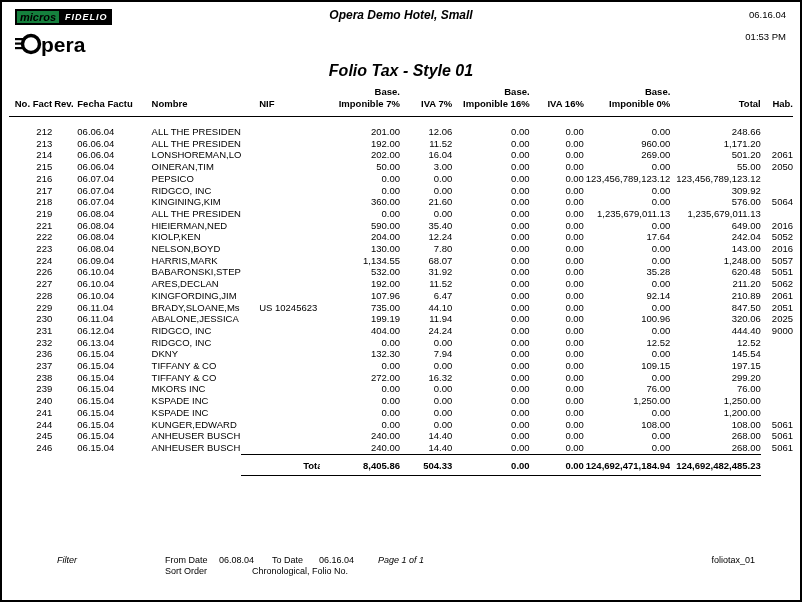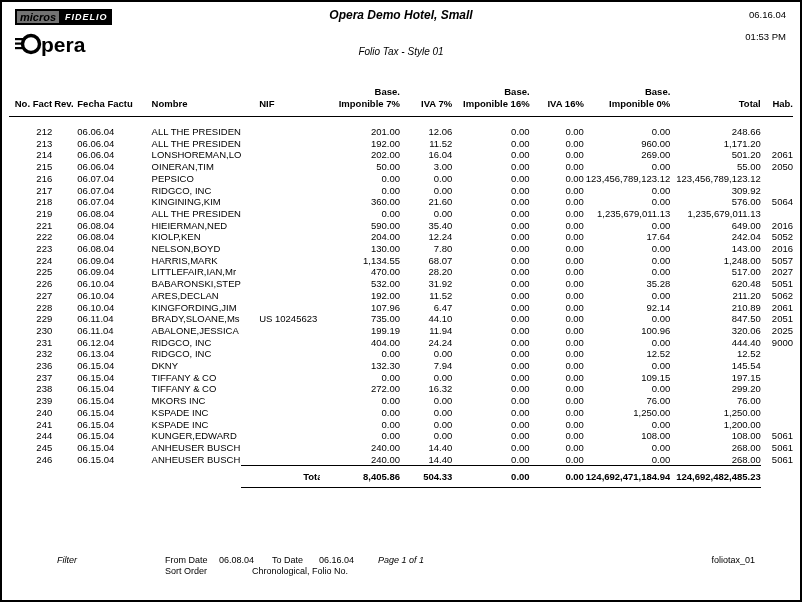--- a/index.html
+++ b/index.html
@@ -4,26 +4,26 @@
 <style>
   html,body { margin:0; padding:0; background:#e8e8e8; }
   .page {
     position:relative; width:802px; height:602px; box-sizing:border-box;
     background:#fff; border:2px solid #000; overflow:hidden;
     font-family:"Liberation Sans", sans-serif; color:#000;
   }
   
   .logo-block { position:absolute; left:13px; top:7px; }
   .micros-fidelio { display:flex; align-items:stretch; height:16px; font-style:italic; font-weight:bold; }
-  .micros { display:flex; align-items:center; border:2px solid #000; background:#737373; color:#000; font-size:11px; padding:0 3px; }
+  .micros { display:flex; align-items:center; border:2px solid #000; background:#15803d; color:#000; font-size:11px; padding:0 3px; }
   .fidelio { display:flex; align-items:center; background:#000; color:#fff; font-size:9px; letter-spacing:1px; padding:0 4px; }
   .opera-logo { margin-top:4px; }
   .title-block { position:absolute; left:0; right:0; top:6px; text-align:center; }
   .hotel-name { font-size:12px; font-weight:bold; font-style:italic; }
-  .report-title { margin-top:24px; font-size:10px; font-weight:normal; font-style:italic; }
+  .report-title { margin-top:40px; font-size:16px; font-weight:bold; font-style:italic; }
   .datetime-block { position:absolute; right:14px; top:7px; text-align:right; font-size:9.5px; }
   .time { margin-top:11px; }
   
   table { position:absolute; top:84px; left:10px; width:781px; border-collapse:collapse; table-layout:fixed; }
   th, td { padding:0; margin:0; white-space:nowrap; overflow:hidden; font-size:9.5px; }
   thead th { font-weight:bold; line-height:12px; vertical-align:bottom; }
   tbody td { line-height:11.7px; height:11.7px; }
   col.w0{width:40px} col.w1{width:22px} col.w2{width:58px} col.w3{width:108px}
   col.w4{width:78px} col.w5{width:80px} col.w6{width:52px} col.w7{width:77px}
   col.w8{width:54px} col.w9{width:86px} col.w10{width:90px} col.w11{width:32px}
@@ -292,34 +292,20 @@
           <td></td>
           <td>1,134.55</td>
           <td>68.07</td>
           <td>0.00</td>
           <td>0.00</td>
           <td>0.00</td>
           <td>1,248.00</td>
           <td>5057</td>
         </tr>
         <tr>
-          <td>225</td>
-          <td></td>
-          <td>06.09.04</td>
-          <td>LITTLEFAIR,IAN,Mr</td>
-          <td></td>
-          <td>470.00</td>
-          <td>28.20</td>
-          <td>0.00</td>
-          <td>0.00</td>
-          <td>0.00</td>
-          <td>517.00</td>
-          <td>2027</td>
-        </tr>
-        <tr>
           <td>226</td>
           <td></td>
           <td>06.10.04</td>
           <td>BABARONSKI,STEPHANIE</td>
           <td></td>
           <td>532.00</td>
           <td>31.92</td>
           <td>0.00</td>
           <td>0.00</td>
           <td>35.28</td>

